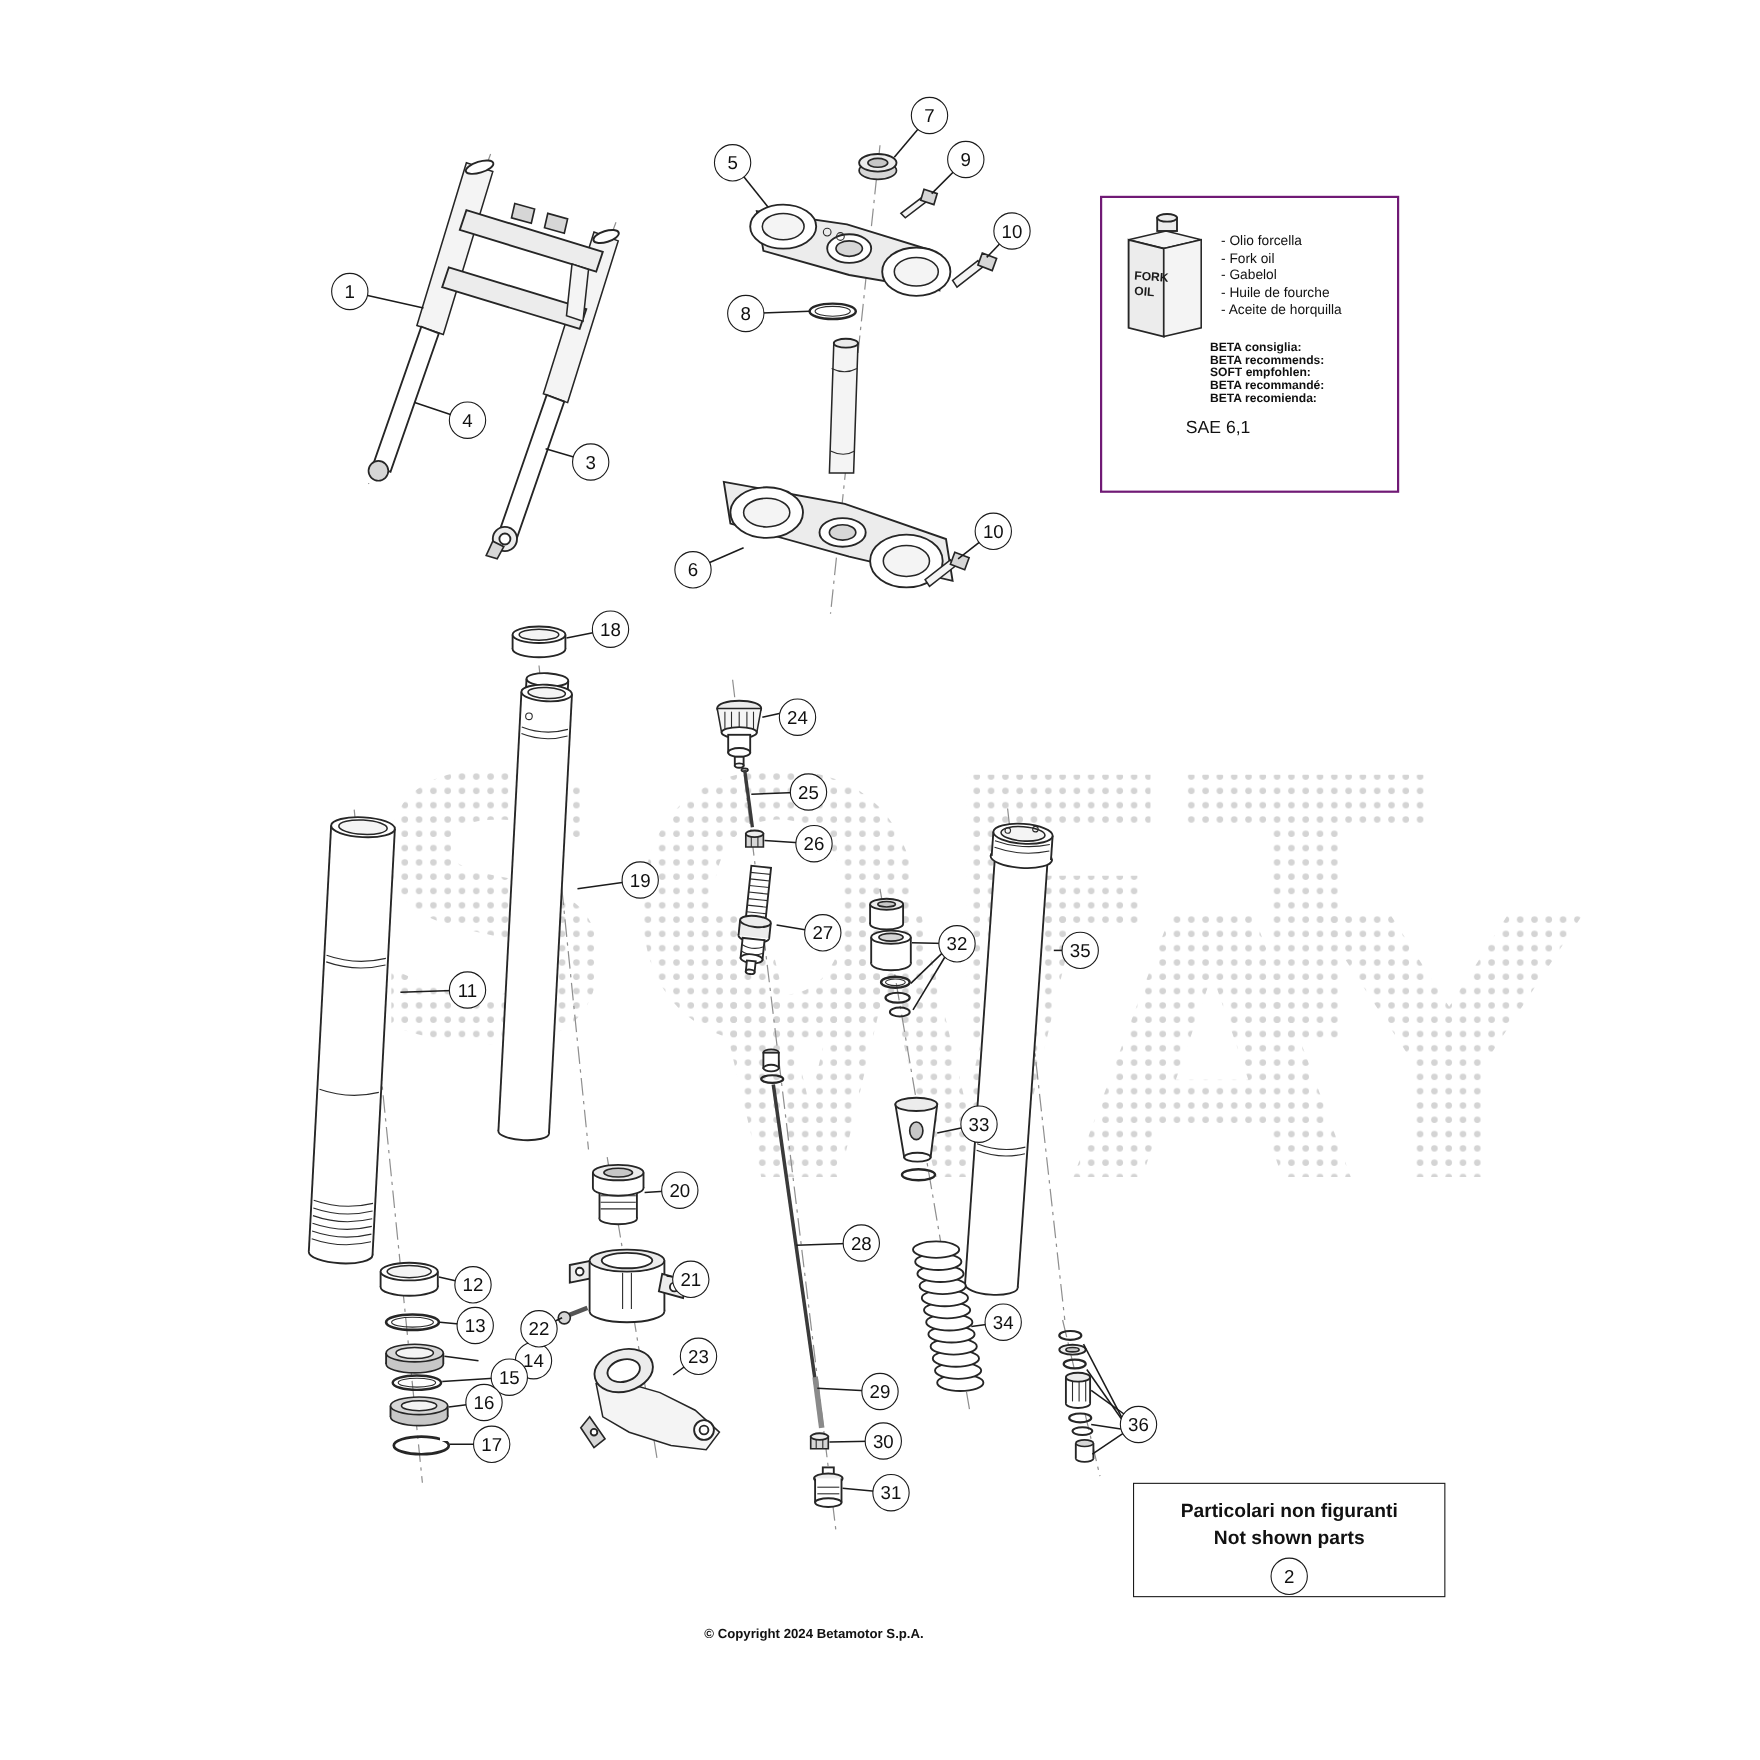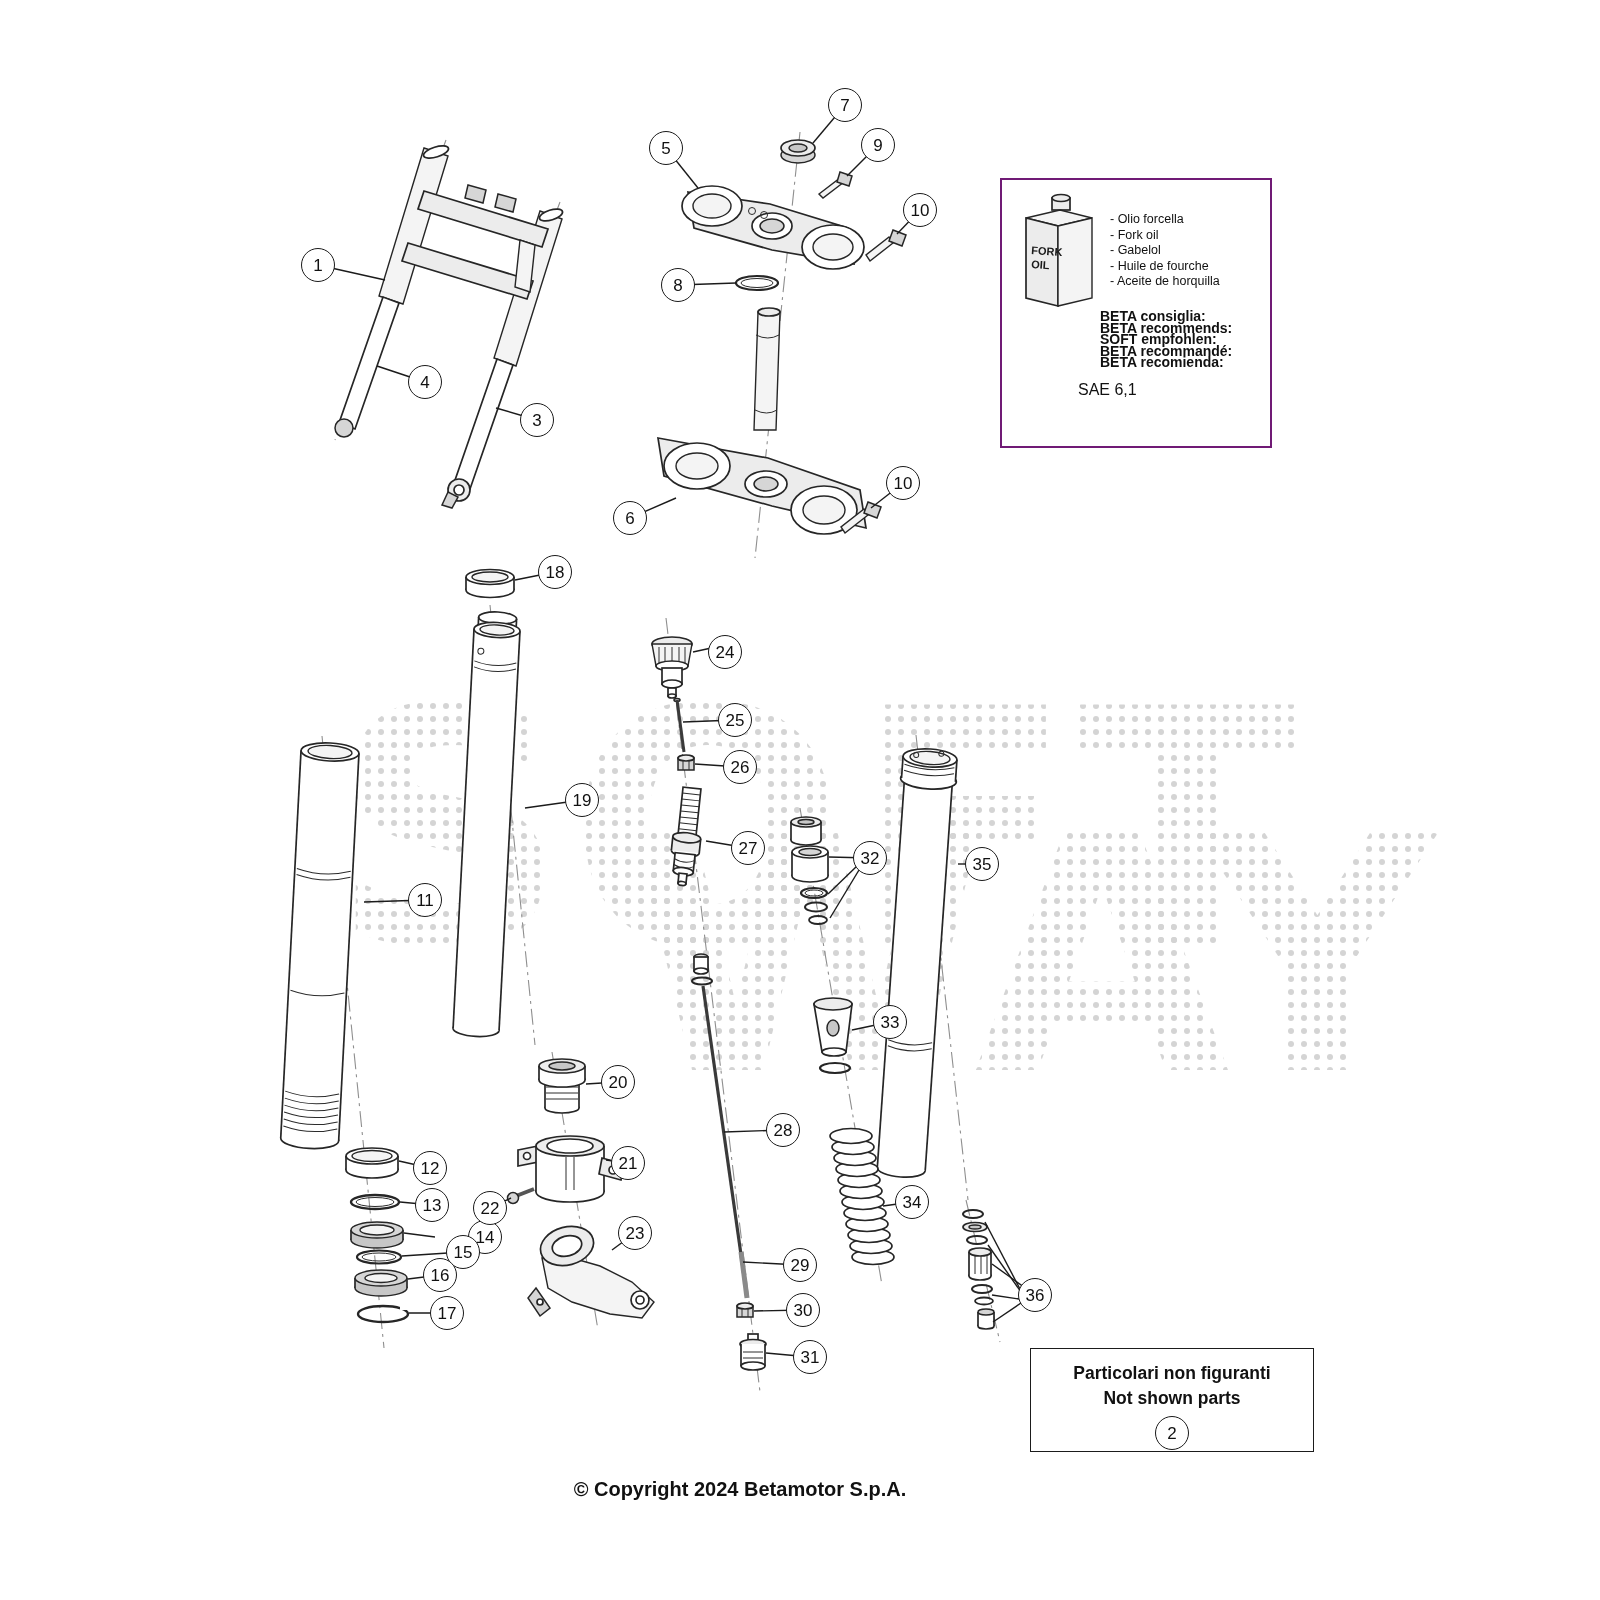--- a/index.html
+++ b/index.html
@@ -24,32 +24,32 @@
   .callout{position:absolute;width:34px;height:34px;margin:-17px 0 0 -17px;
            border:1.7px solid #1b1b1b;border-radius:50%;background:#fff;
            display:flex;align-items:center;justify-content:center;
            font-size:17px;line-height:1;box-sizing:border-box;z-index:5;}
   #callout-layer{position:absolute;left:0;top:0;width:1600px;height:1600px;z-index:4;}
 
   
   .oil-box{position:absolute;left:1000px;top:178px;width:272px;height:270px;
            border:2px solid #701a75;box-sizing:border-box;z-index:3;}
   .oil-names{position:absolute;left:108px;top:32px;font-size:12.5px;line-height:15.5px;}
-  .oil-recs{position:absolute;left:98px;top:131px;font-size:14px;line-height:11.5px;font-weight:bold;}
+  .oil-recs{position:absolute;left:98px;top:131px;font-size:11px;line-height:11.5px;font-weight:bold;}
   .oil-grade{position:absolute;left:76px;top:201px;font-size:16px;}
 
   
   .notshown-box{position:absolute;left:1030px;top:1348px;width:284px;height:104px;
                 border:1.7px solid #1b1b1b;box-sizing:border-box;text-align:center;
                 font-size:17.5px;font-weight:bold;padding-top:12px;z-index:3;}
   .notshown-box .line{line-height:25px;}
   .callout.static{position:static;display:inline-flex;margin:5px auto 0;font-weight:normal;}
 
   .copyright{position:absolute;left:0;top:1478px;width:1480px;text-align:center;
-             font-size:20px;font-weight:bold;z-index:3;}
+             font-size:12px;font-weight:bold;z-index:3;}
 </style>
 </head>
 <body>
 
 <div class="canvas">
 
 <svg id="diagram" width="1600" height="1600" viewBox="0 0 1600 1600" xmlns="http://www.w3.org/2000/svg">
   <defs>
     <pattern id="dotpat" width="13" height="13" patternUnits="userSpaceOnUse">
       <circle cx="4" cy="4" r="3" fill="#d4d4d4"></circle>

